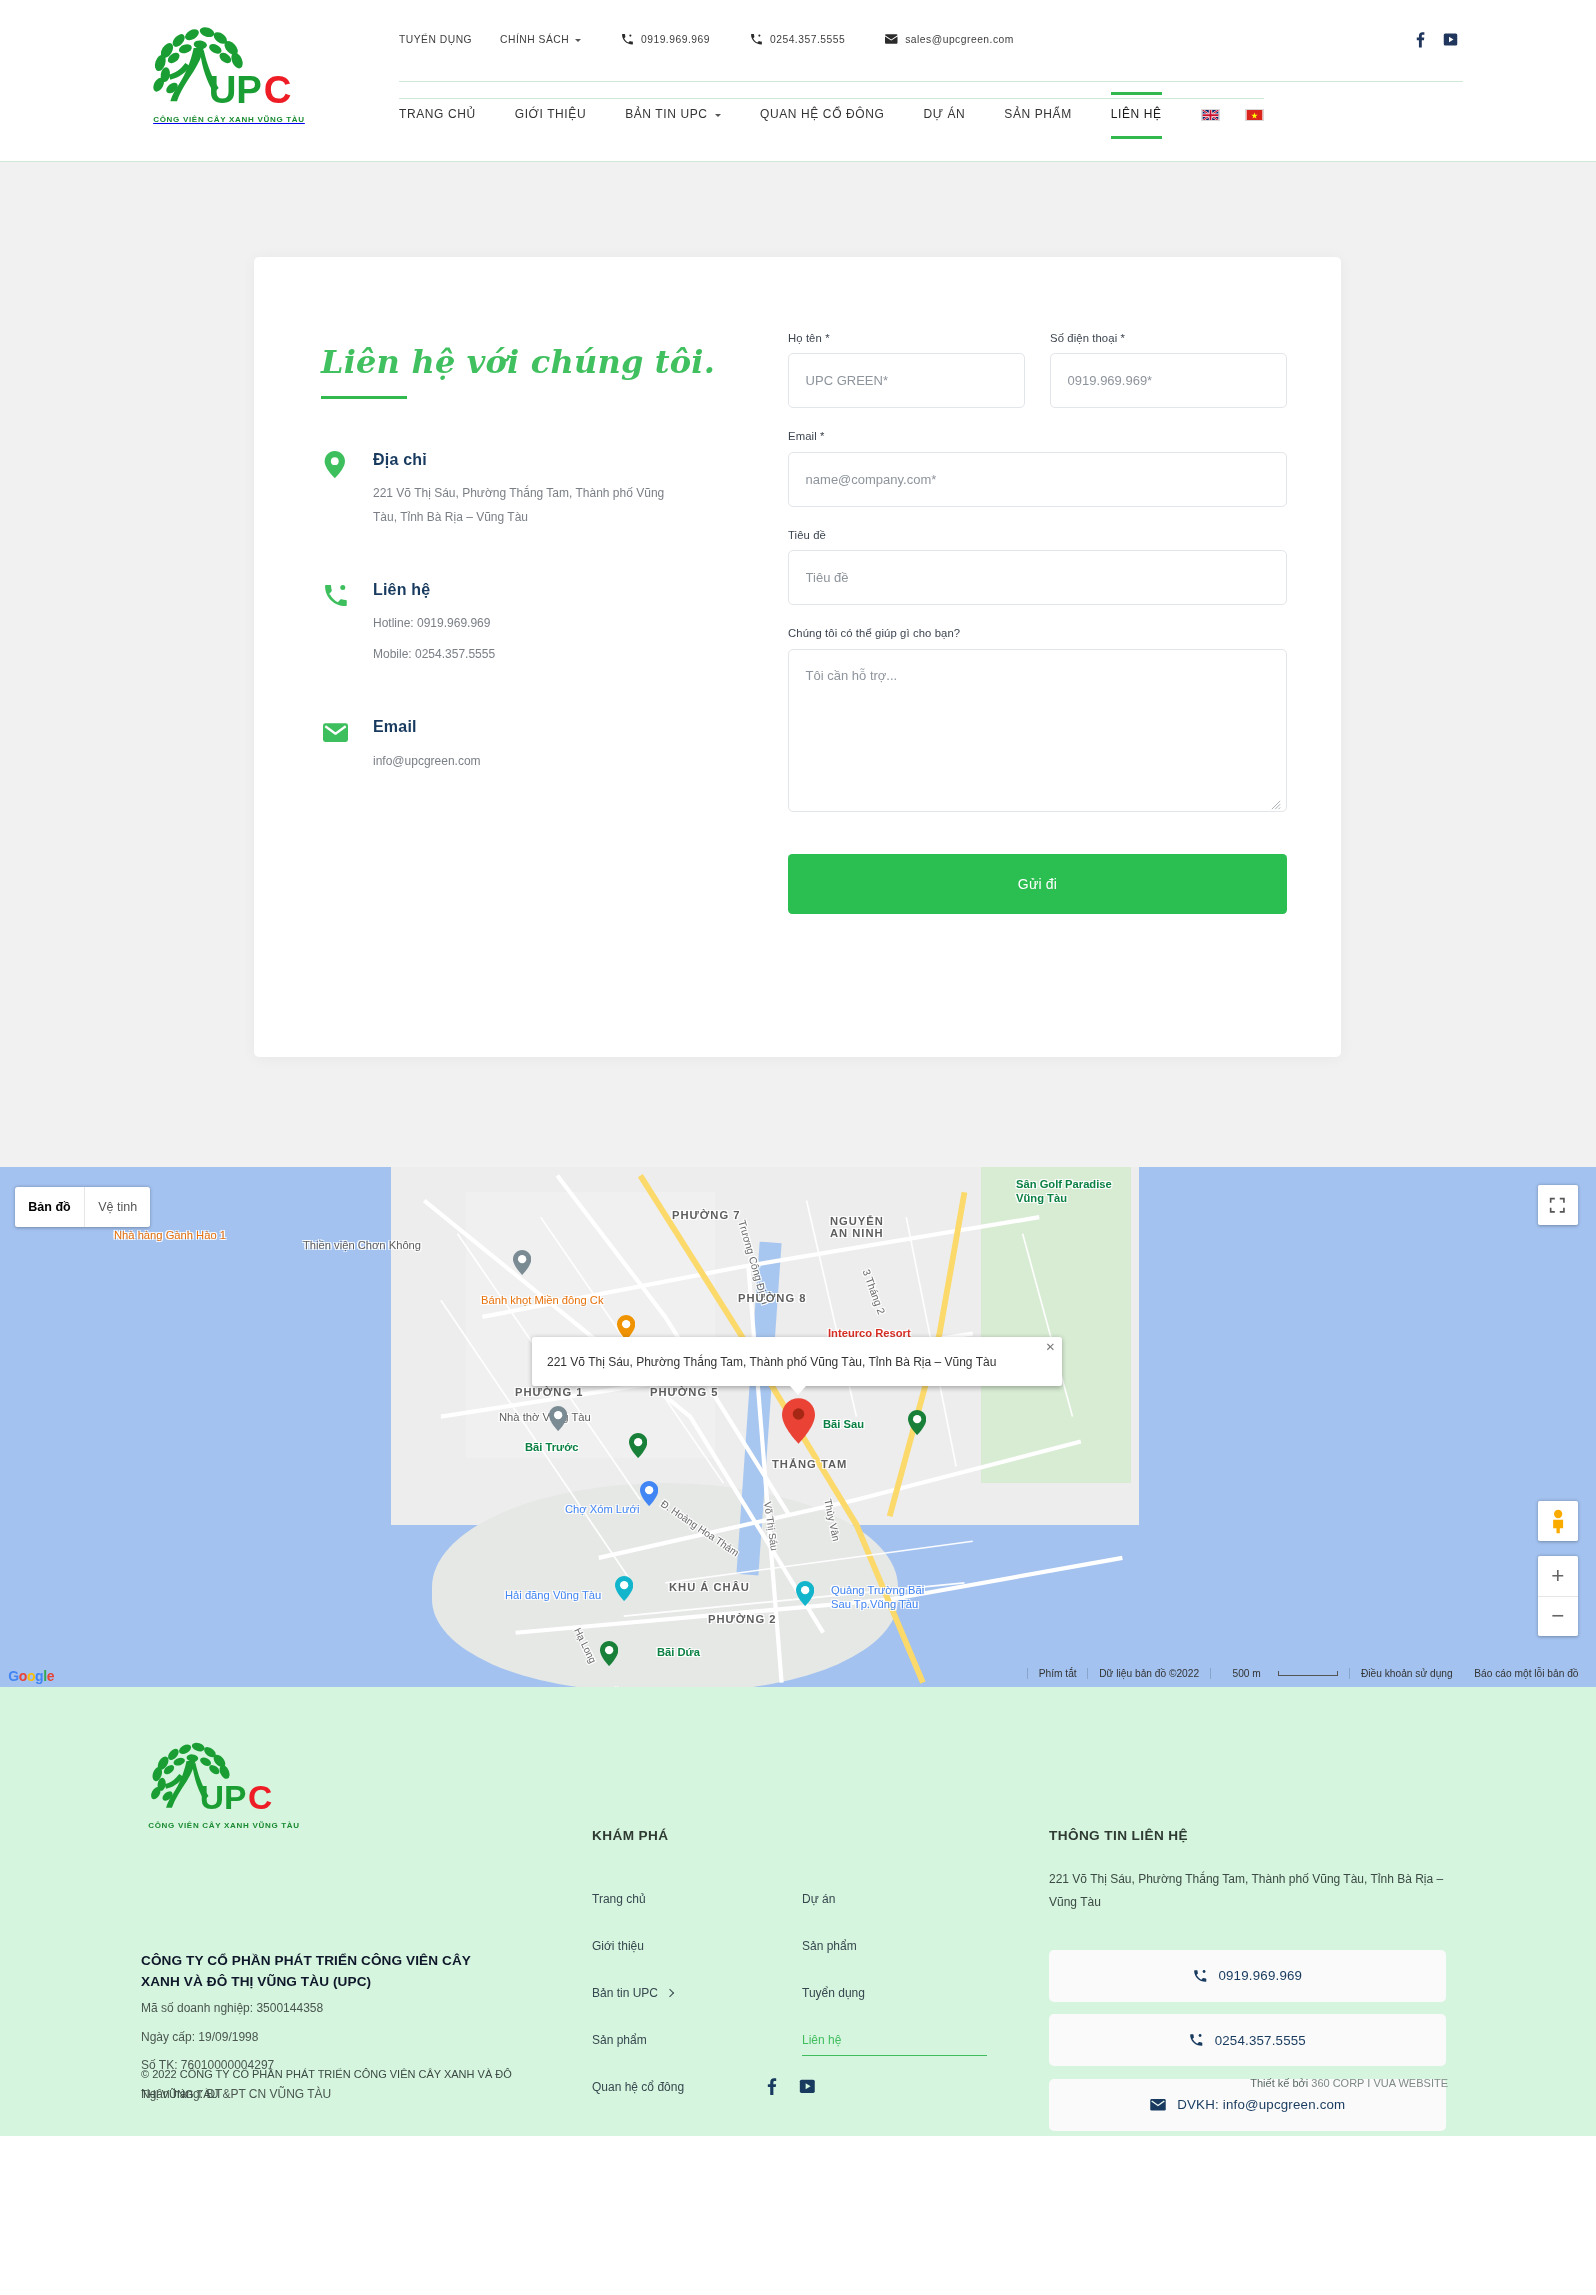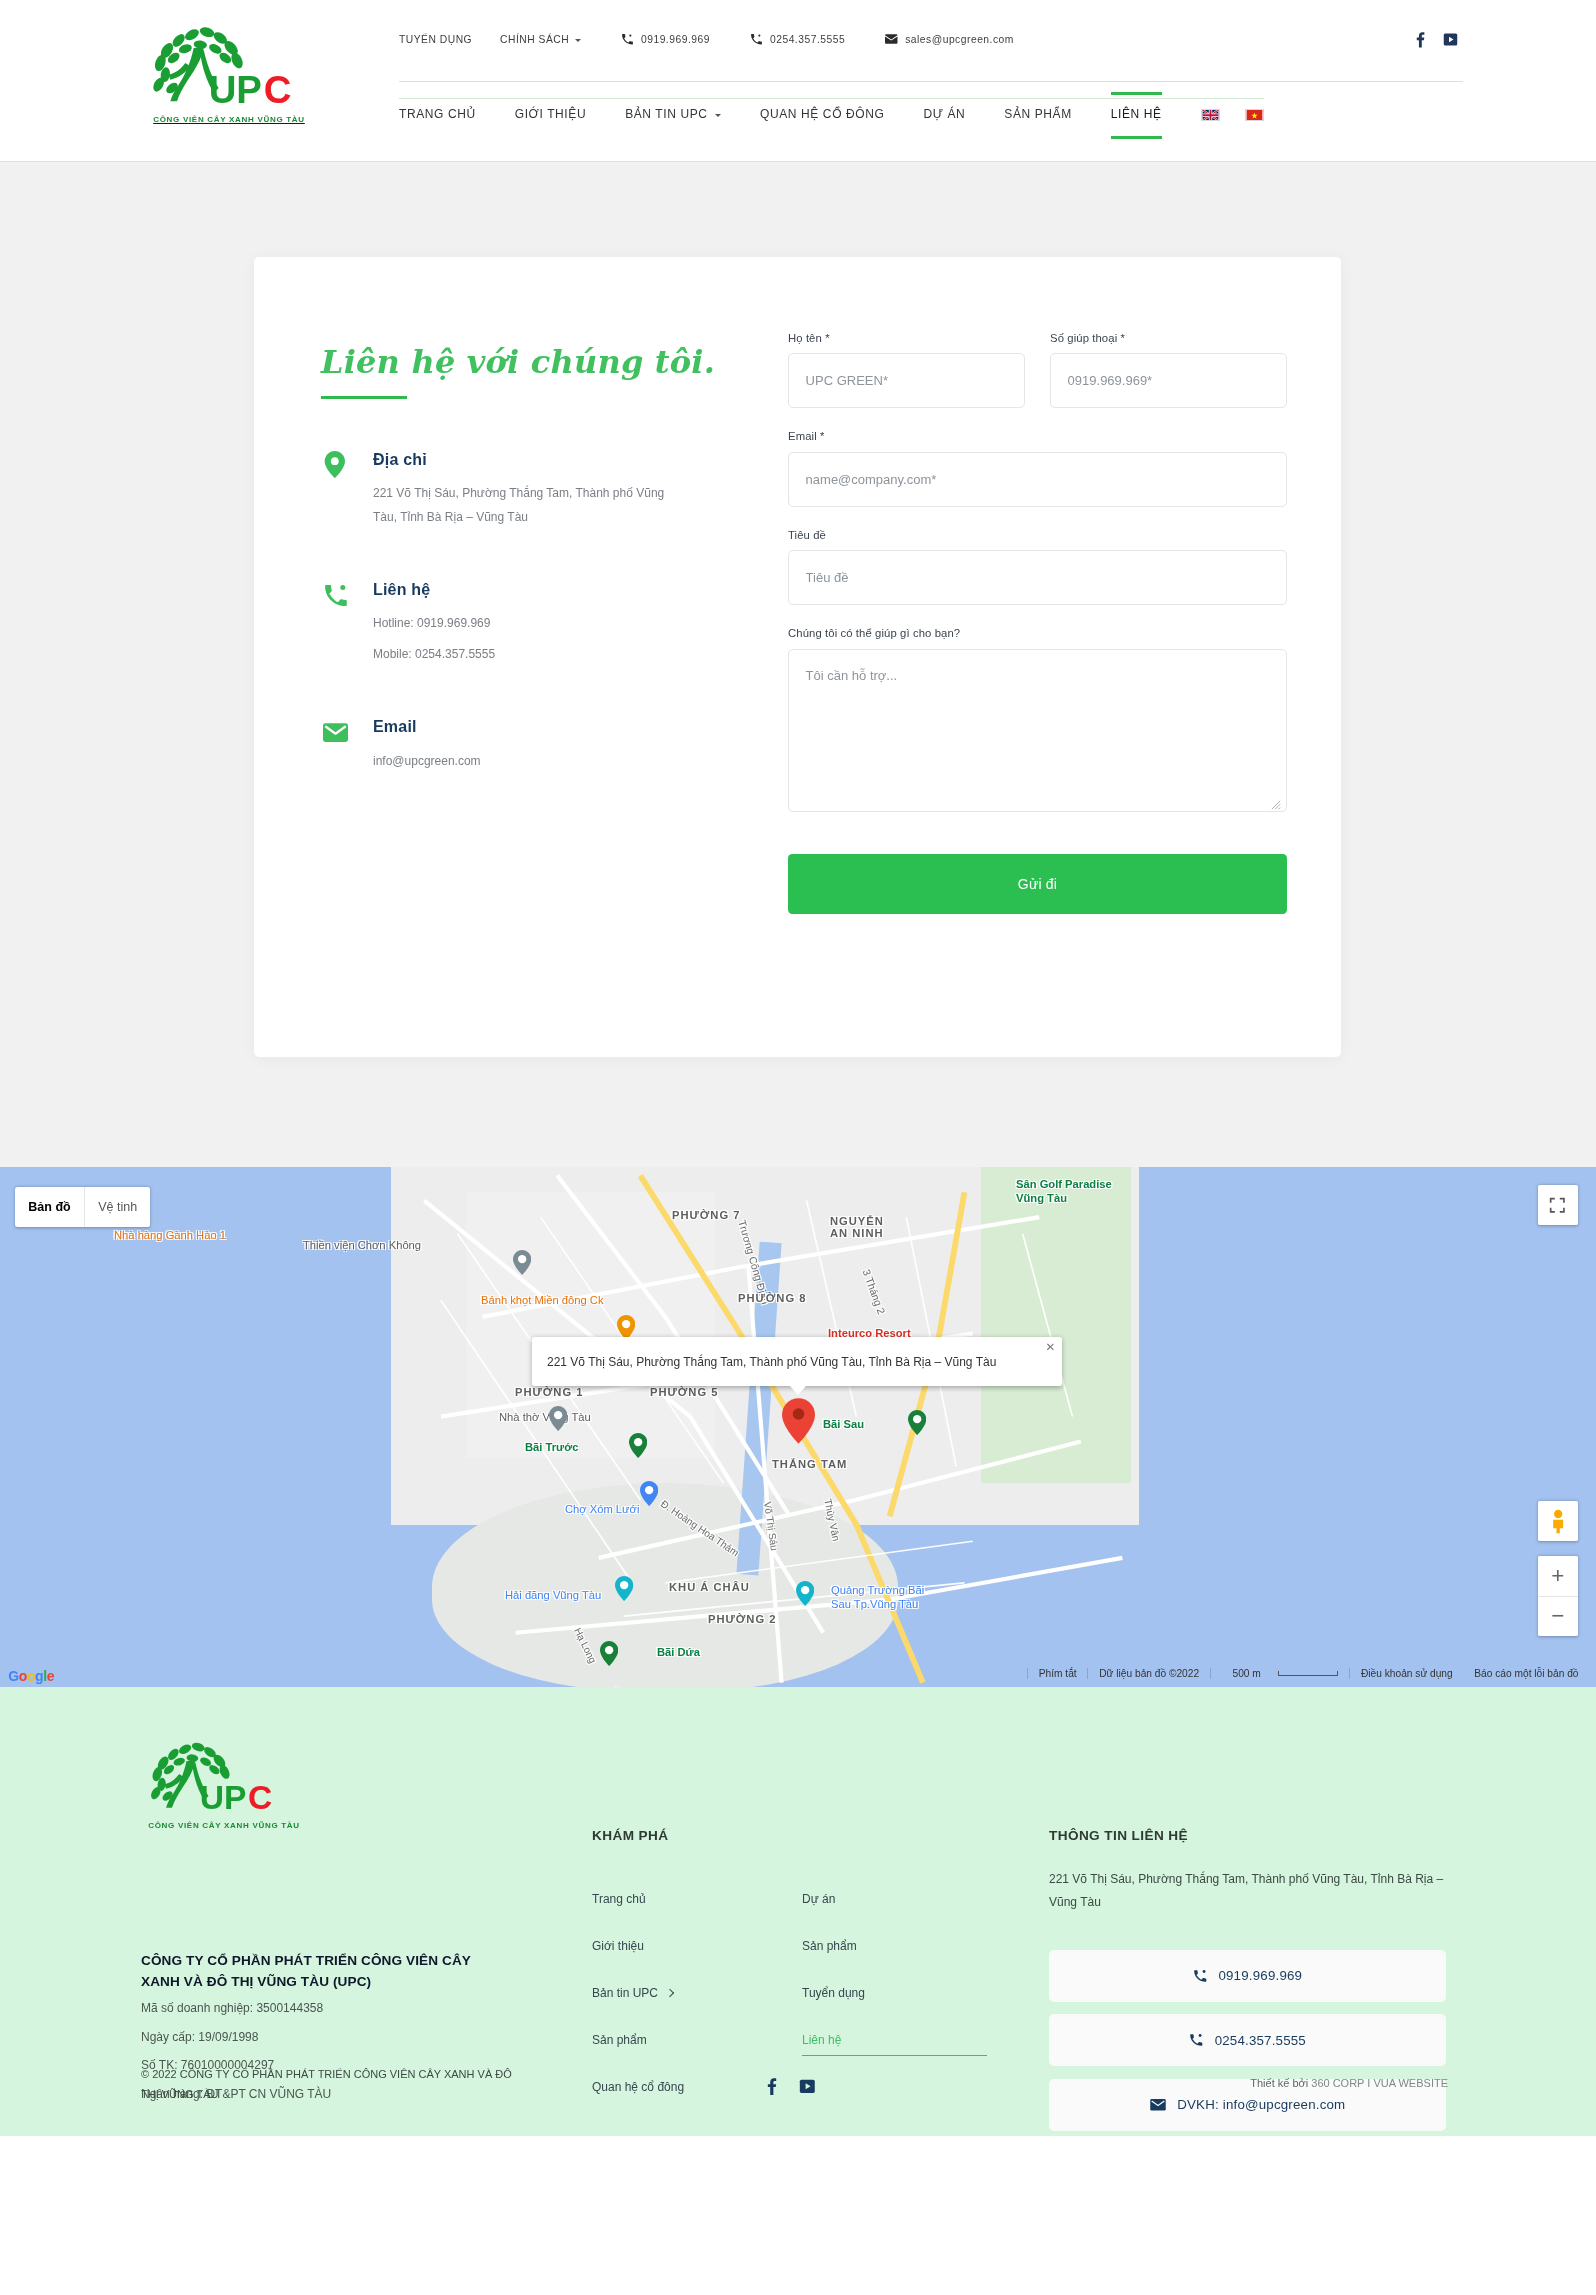--- a/index.html
+++ b/index.html
@@ -387,21 +387,21 @@
       <div class="row2">
         <div class="fld">
           <label class="fld-label">
             <span>Họ tên</span>
             <span class="req">*</span>
           </label>
           <input class="inp" type="text" placeholder="UPC GREEN*" style="">
         </div>
         <div class="fld">
           <label class="fld-label">
-            <span>Số giúp thoại</span>
+            <span>Số điện thoại</span>
             <span class="req">*</span>
           </label>
           <input class="inp" type="text" placeholder="0919.969.969*" style="">
         </div>
       </div>
 
       <div class="row2">
         <div class="fld">
           <label class="fld-label">
             <span>Email</span>

